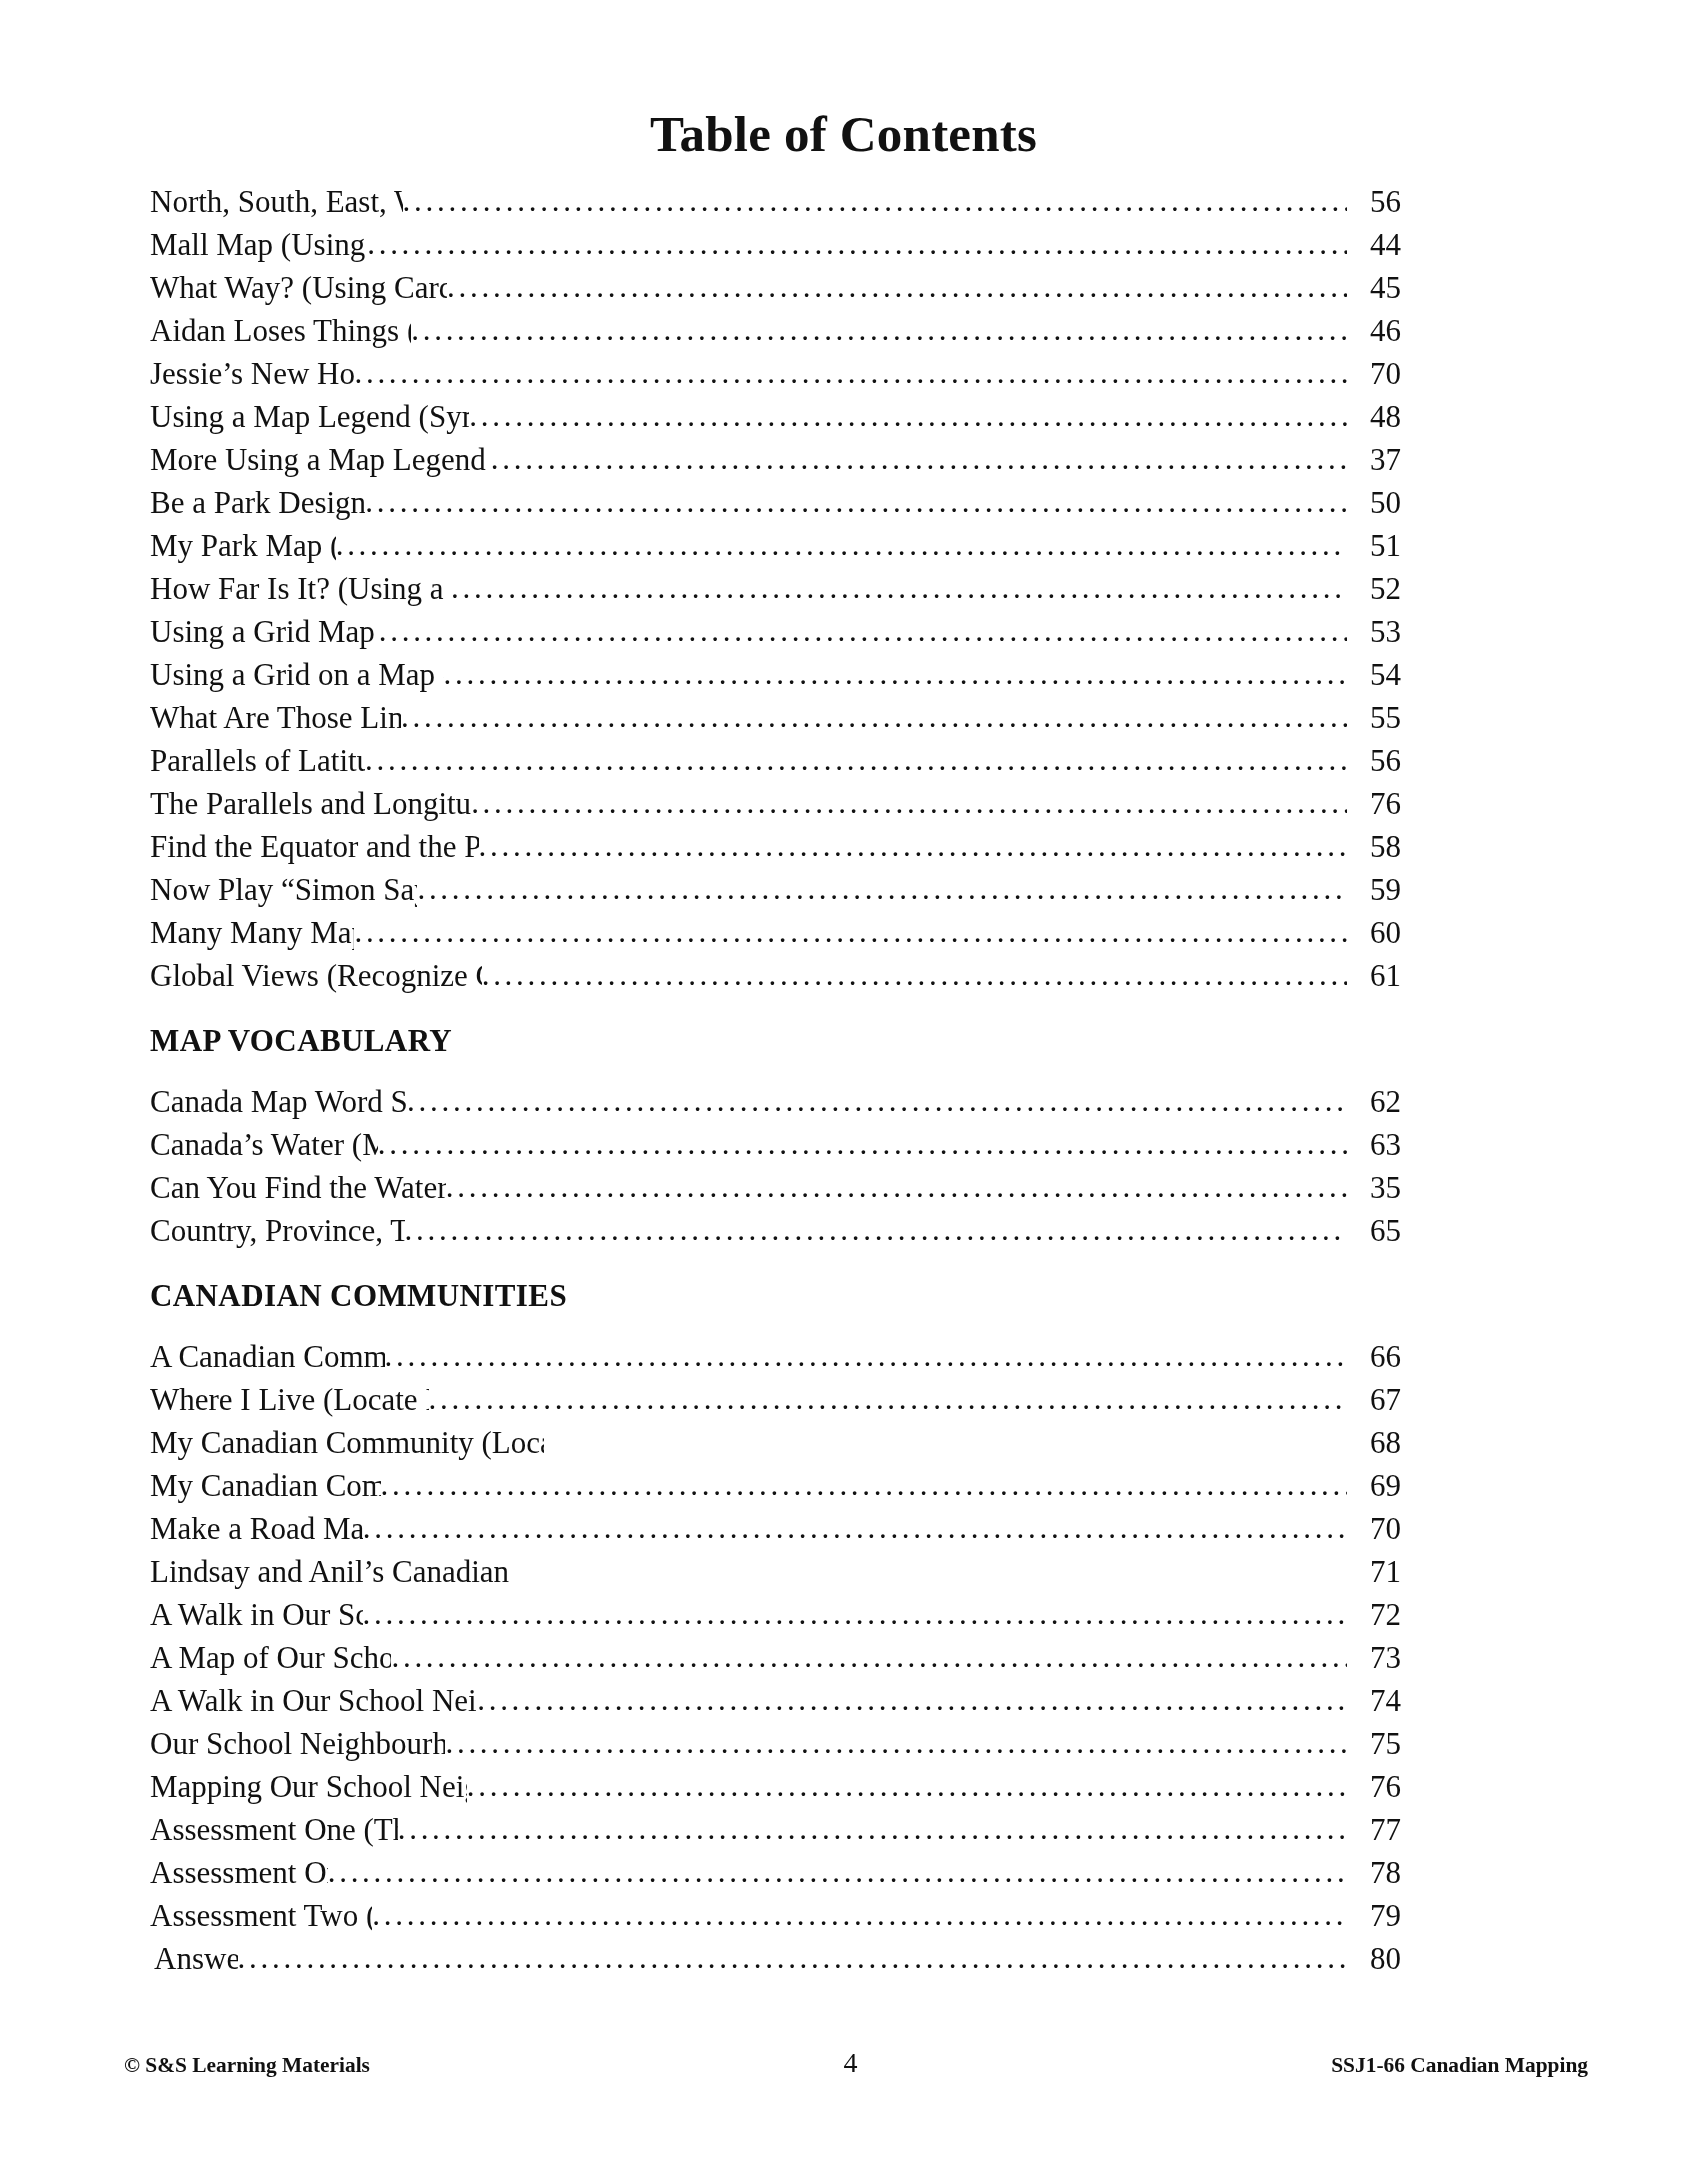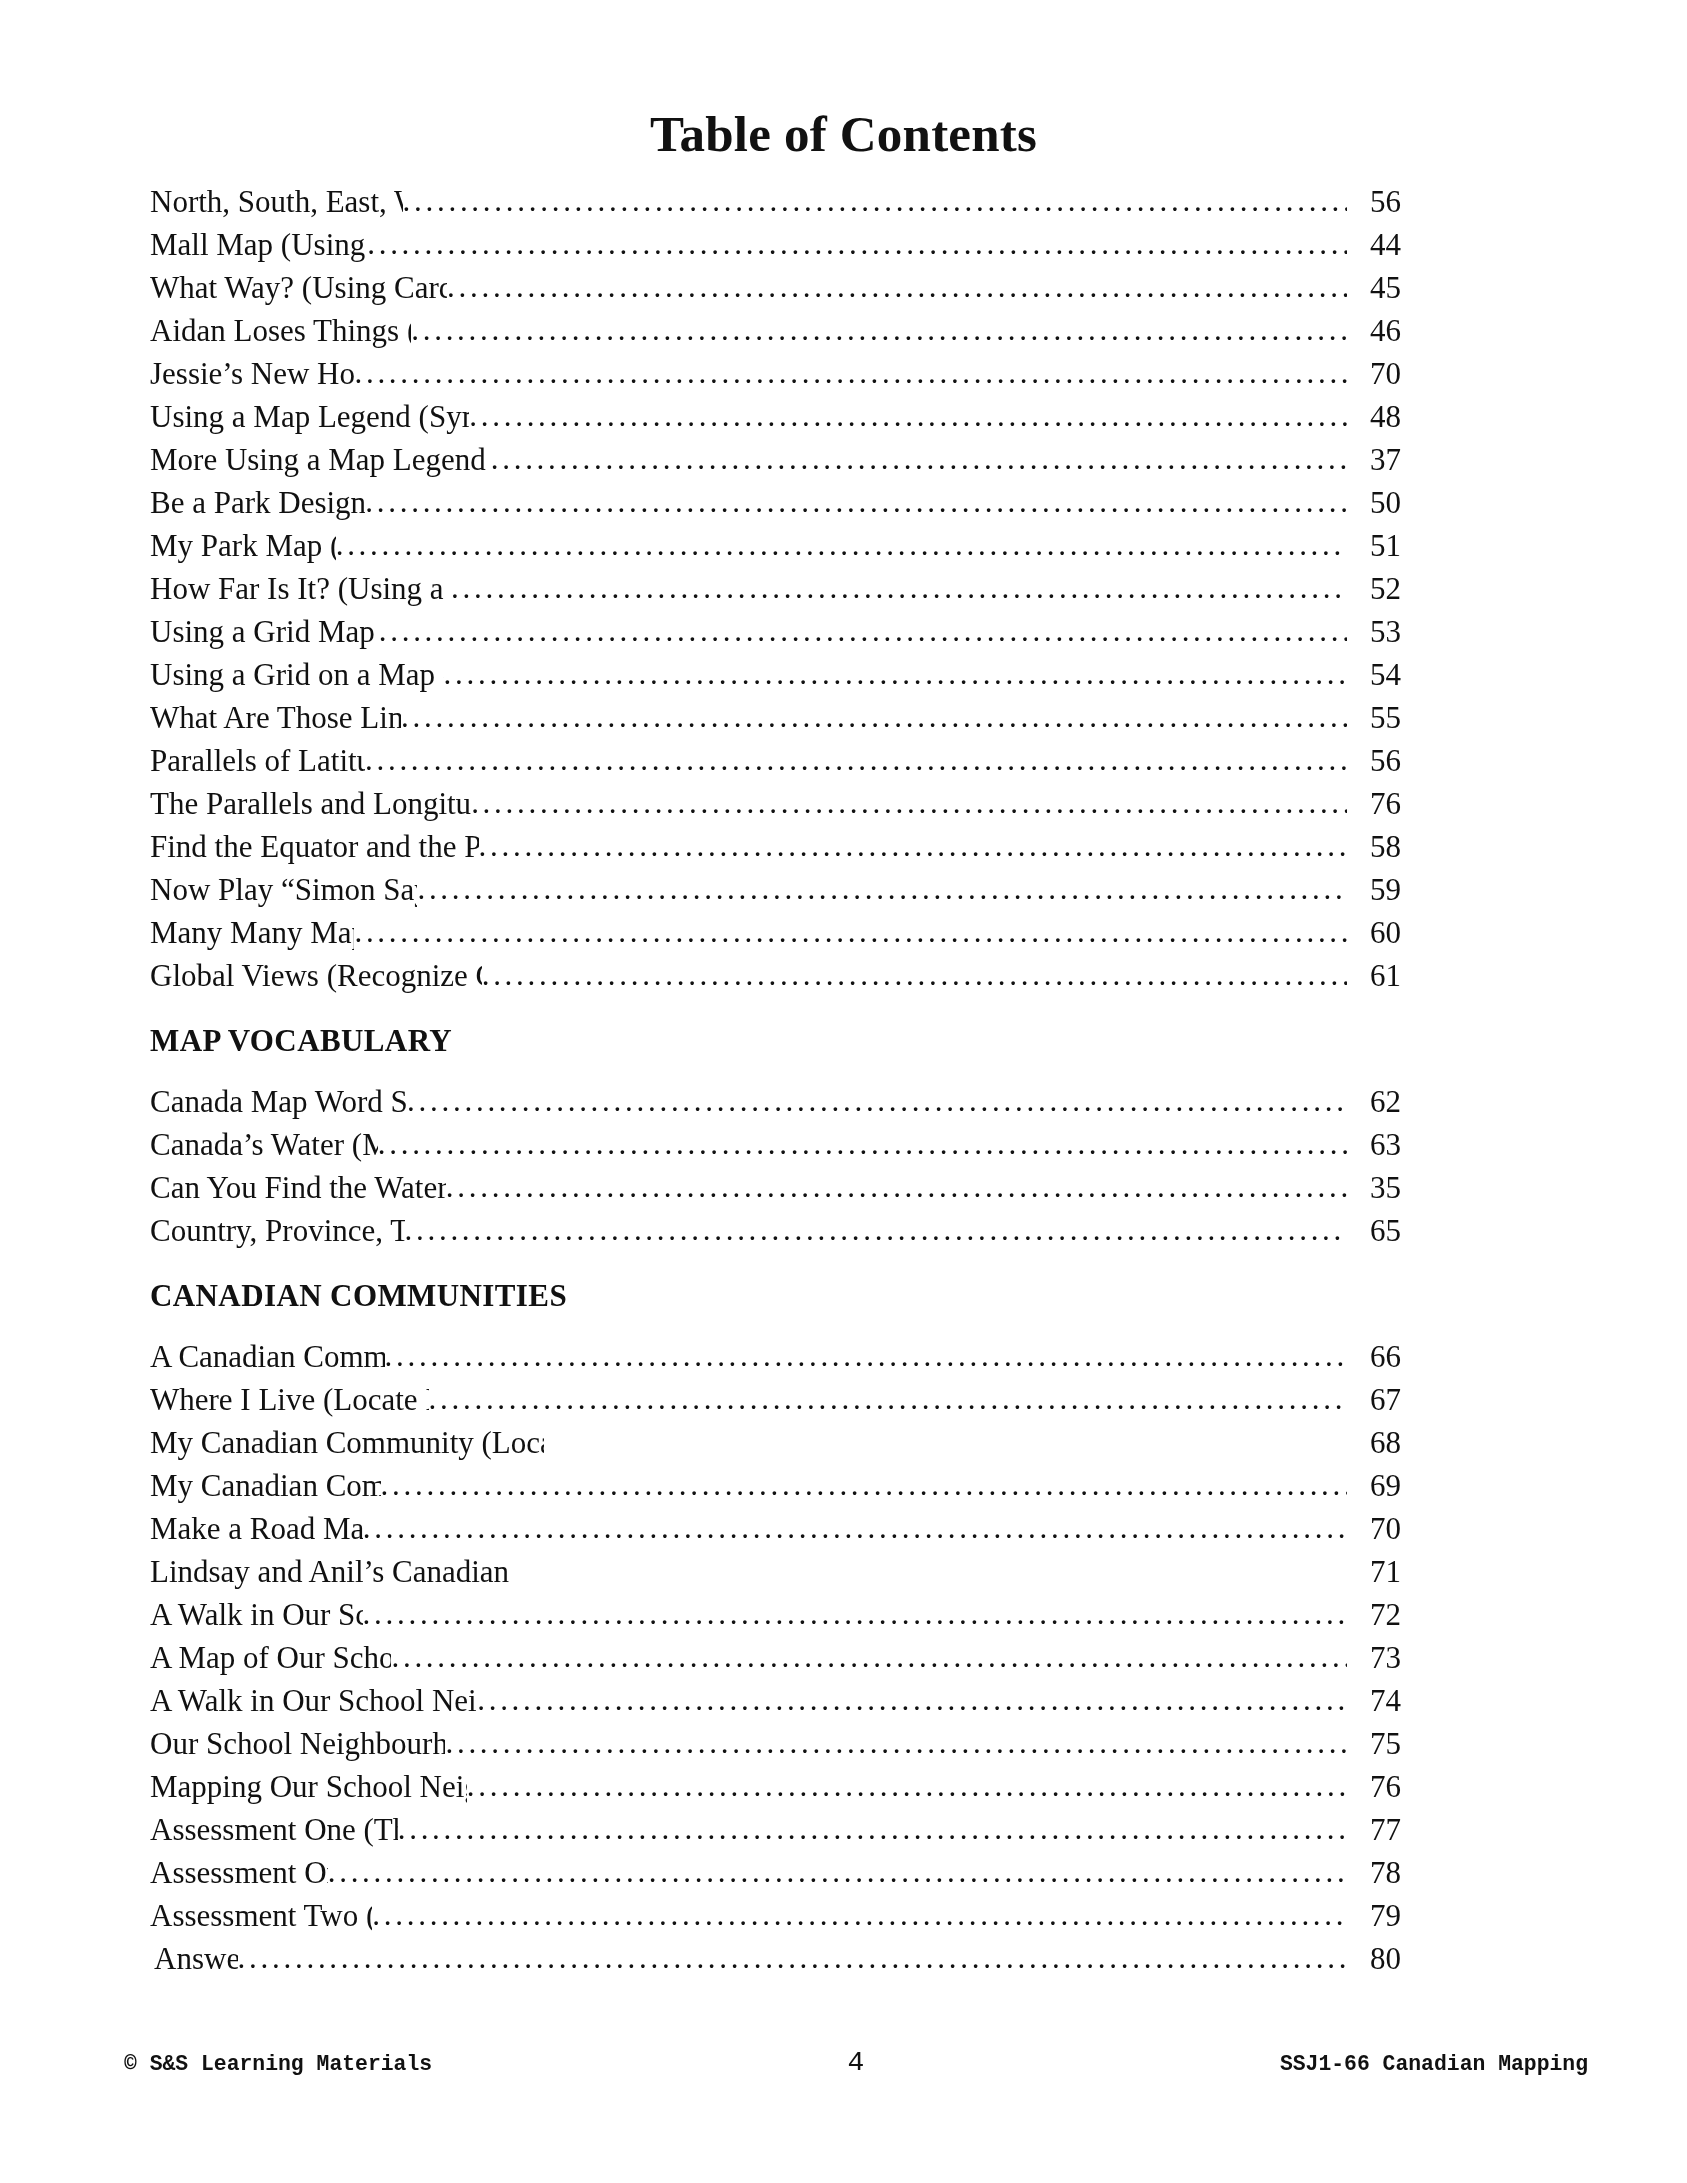--- a/index.html
+++ b/index.html
@@ -97,21 +97,20 @@
     position: absolute;
     left: 124px;
     right: 99px;
     top: 2047px;
     height: 36px;
     display: flex;
     align-items: baseline;
     justify-content: space-between;
     font-size: 21.4px;
     font-weight: bold;
-    font-family: Liberation Mono, monospace;
   }
   .footer .f-left  { flex: 0 0 auto; text-align: left; }
   .footer .f-mid   { flex: 1 1 auto; text-align: center; font-size: 28px; font-weight: normal; }
   .footer .f-right { flex: 0 0 auto; text-align: right; }
 </style>
 </head>
 <body>
 
 <div class="page">
 

